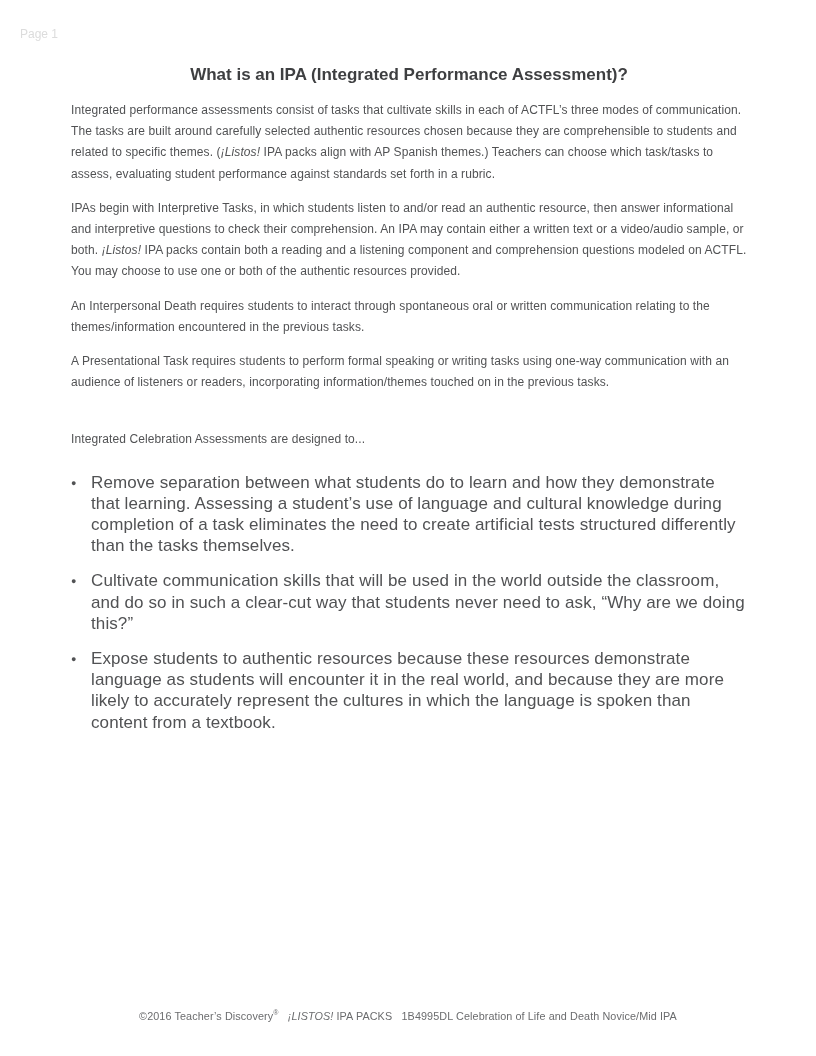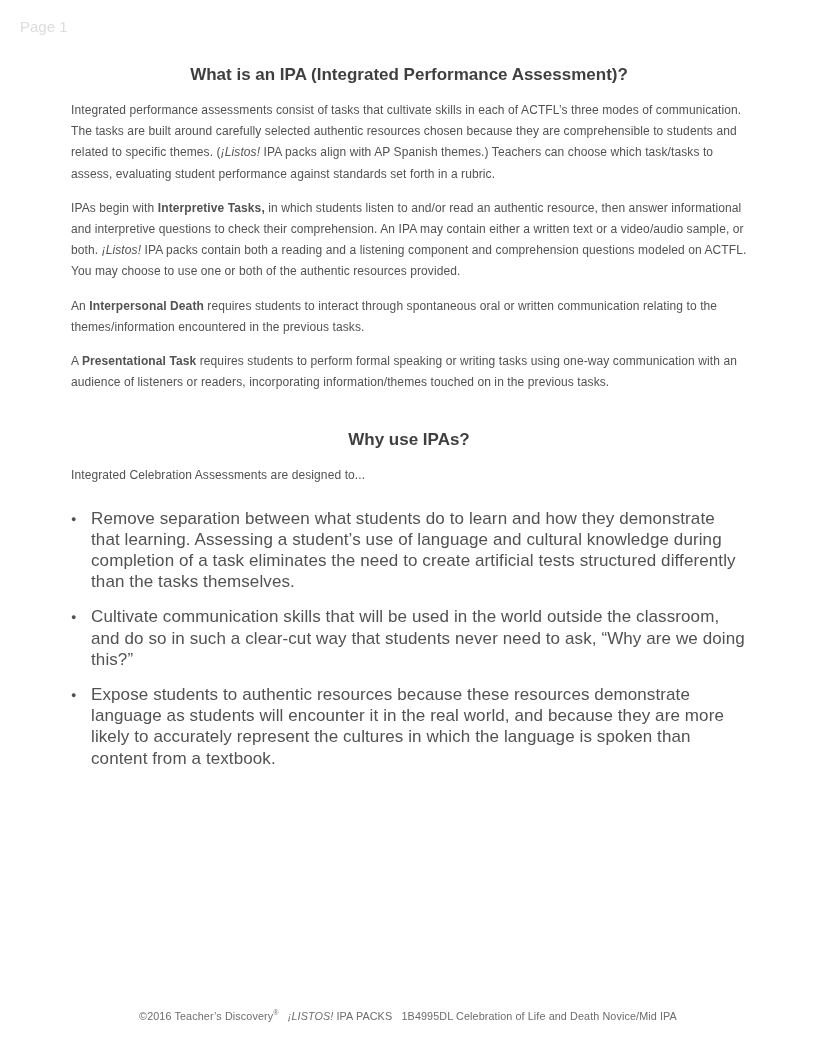--- a/index.html
+++ b/index.html
@@ -11,23 +11,23 @@
     position: relative;
     width: 816px;
     height: 1056px;
     background: #ffffff;
     font-family: "Liberation Sans", "DejaVu Sans", sans-serif;
     color: #515254;
     overflow: hidden;
   }
   .corner-label {
     position: absolute;
-    top: 18px;
+    top: 27px;
     left: 20px;
-    font-size: 15px;
+    font-size: 12px;
     color: #dcdcdc;
   }
   .content {
     position: absolute;
     left: 71px;
     top: 64px;
     width: 676px;
   }
   .h1 {
     font-size: 17px;
@@ -74,21 +74,21 @@
     position: absolute;
     left: 0;
     right: 0;
     bottom: 34px;
     text-align: center;
     font-size: 10.8px;
     color: #6b6c6e;
     white-space: pre-wrap;
     letter-spacing: 0.1px;
   }
-  .b { font-weight: 700; text-align: center; }
+  .b { font-weight: 400; text-align: center; }
   .i { font-style: italic; }
   .s { font-size: 7px; vertical-align: super; }
 </style>
 </head>
 <body>
 
 <div class="page">
 
   <div class="corner-label">Page 1</div>
 
@@ -101,21 +101,20 @@
 
       <p class="para"><span>IPAs begin with </span><span class="b">Interpretive Tasks,</span><span> in which students listen to and/or read an authentic resource, then answer informational and interpretive questions to check their comprehension. An IPA may contain either a written text or a video/audio sample, or both. </span><span class="i">¡Listos!</span><span> IPA packs contain both a reading and a listening component and comprehension questions modeled on ACTFL. You may choose to use one or both of the authentic resources provided.</span></p>
 
 
       <p class="para"><span>An </span><span class="b">Interpersonal Death</span><span> requires students to interact through spontaneous oral or written communication relating to the themes/information encountered in the previous tasks.</span></p>
 
       <p class="para"><span>A </span><span class="b">Presentational Task</span><span> requires students to perform formal speaking or writing tasks using one-way communication with an audience of listeners or readers, incorporating information/themes touched on in the previous tasks.</span></p>
     </section>
 
     <section class="section-2">
-      <h1 class="h1">Why use IPAs?</h1>
 
       <p class="para">Integrated Celebration Assessments are designed to...</p>
 
       <ul class="bullets">
         <li class="bullet-item">
           <span class="marker">●</span>
           <span class="bullet-text">Remove separation between what students do to learn and how they demonstrate that learning. Assessing a student’s use of language and cultural knowledge during completion of a task eliminates the need to create artificial tests structured differently than the tasks themselves.</span>
         </li>
         <li class="bullet-item">
           <span class="marker">●</span>

